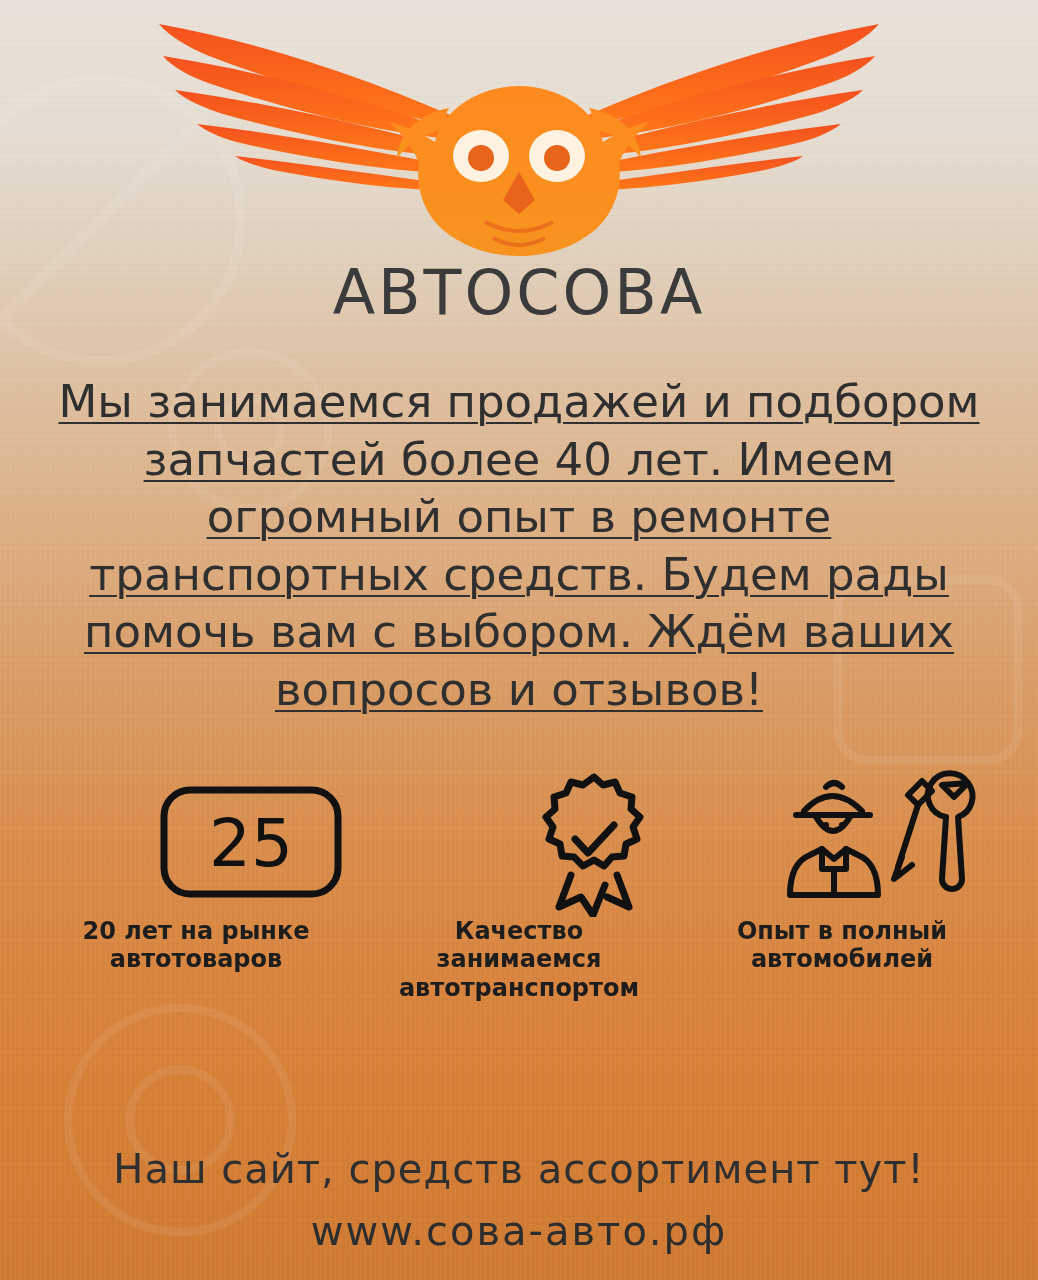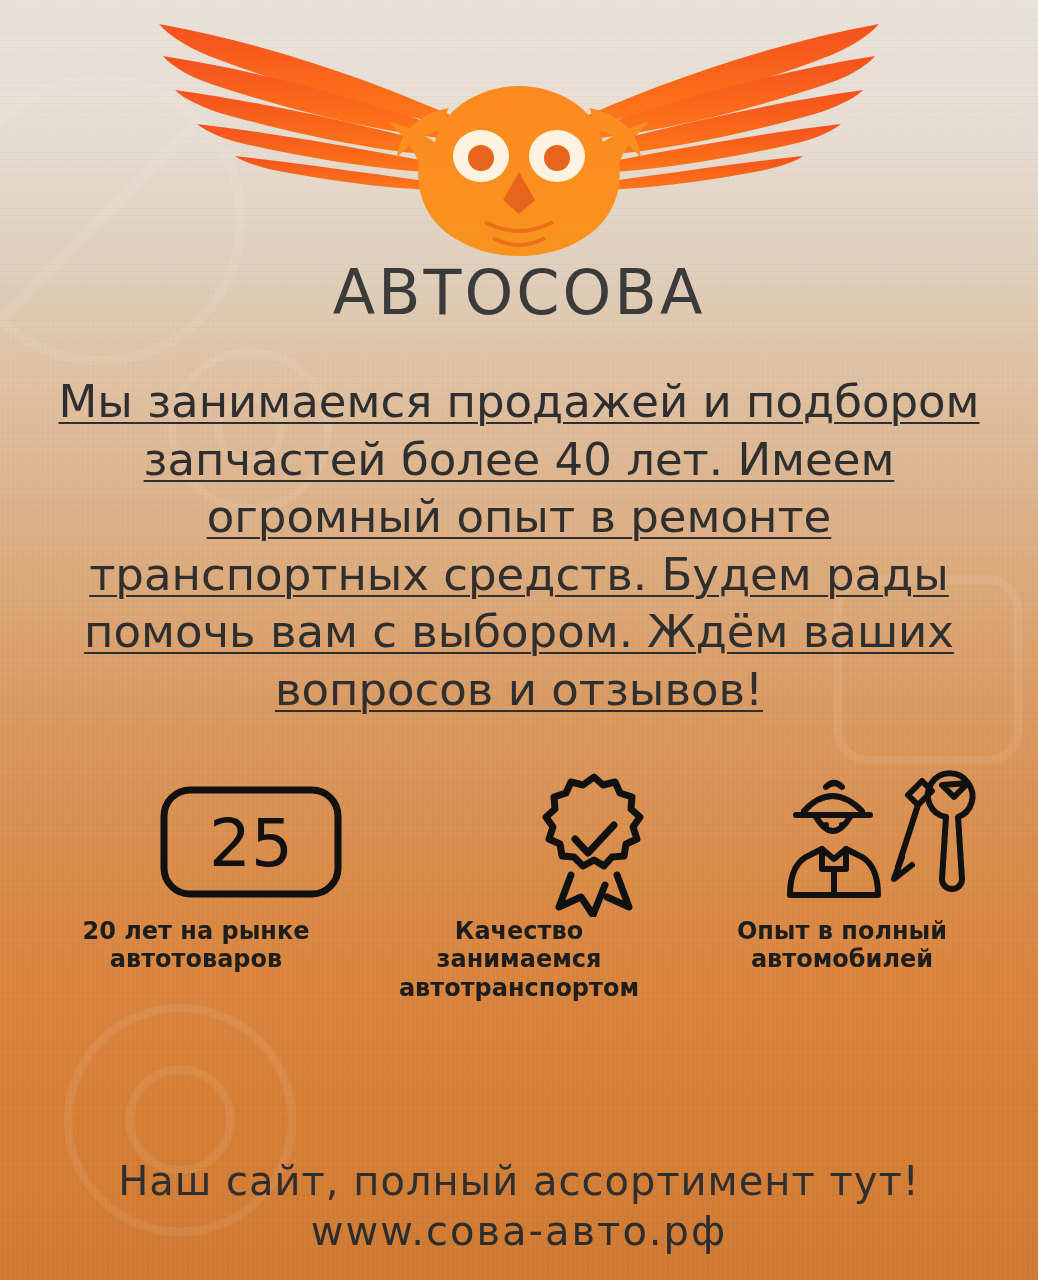--- a/index.html
+++ b/index.html
@@ -124,21 +124,21 @@
     right: 0;
     bottom: 26px;
     text-align: center;
   }
   .footer .cta {
     font-size: 40px;
     color: #2f2f2f;
     letter-spacing: 1px;
   }
   .footer .site {
-    margin-top: 4px;
+    margin-top: 16px;
     font-size: 40px;
     color: #2d2d2d;
     letter-spacing: 2px;
     text-align: center;
   }
 </style>
 </head>
 <body>
 
 <div class="poster">
@@ -283,17 +283,17 @@
             <path d="M186 16 a22 22 0 1 0 -22 34 l-4 62 a10 10 0 0 0 20 0 l-4 -62 a22 22 0 0 0 10 -34 l-14 14 -12 -12 z"></path>
           </g>
         </svg>
       </div>
       <div class="caption">Опыт в полный автомобилей</div>
     </div>
 
   </div>
 
   <div class="footer">
-    <div class="cta">Наш сайт, полный ассортимент тут!</div>
+    <div class="cta">Наш сайт, средств ассортимент тут!</div>
     <div class="site">www.сова-авто.рф</div>
   </div>
 
 </div>
 
 </body></html>

